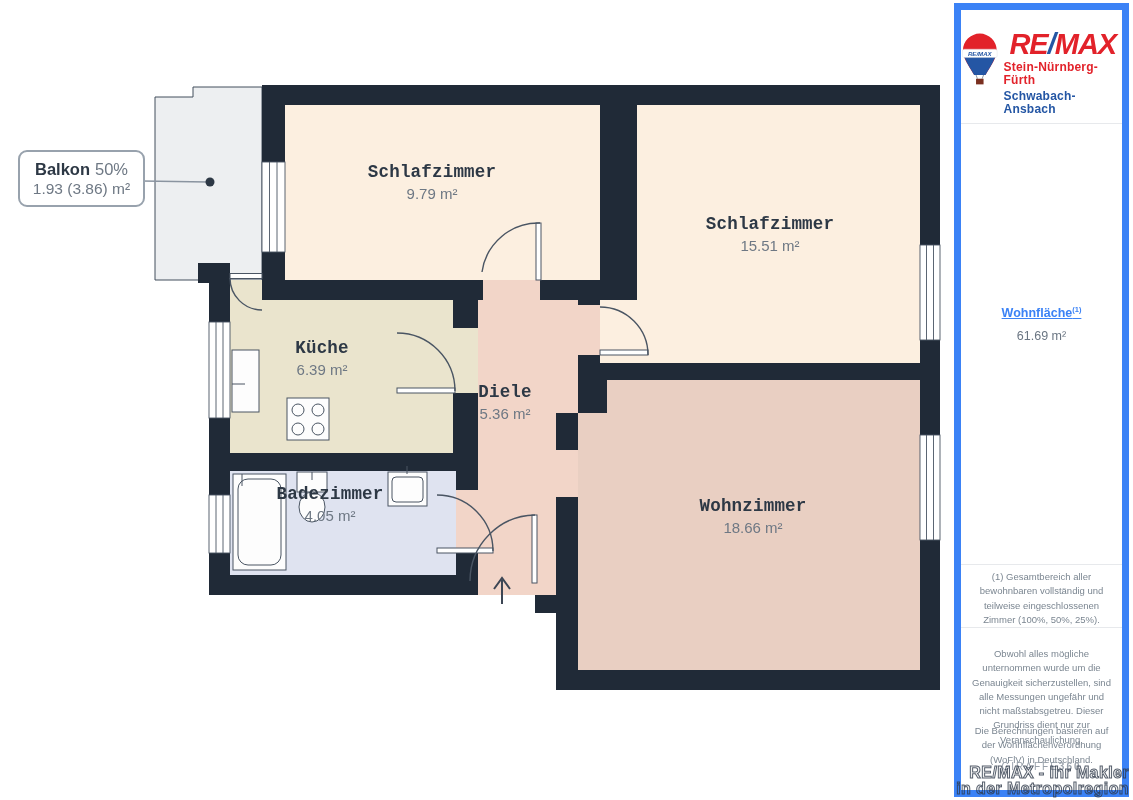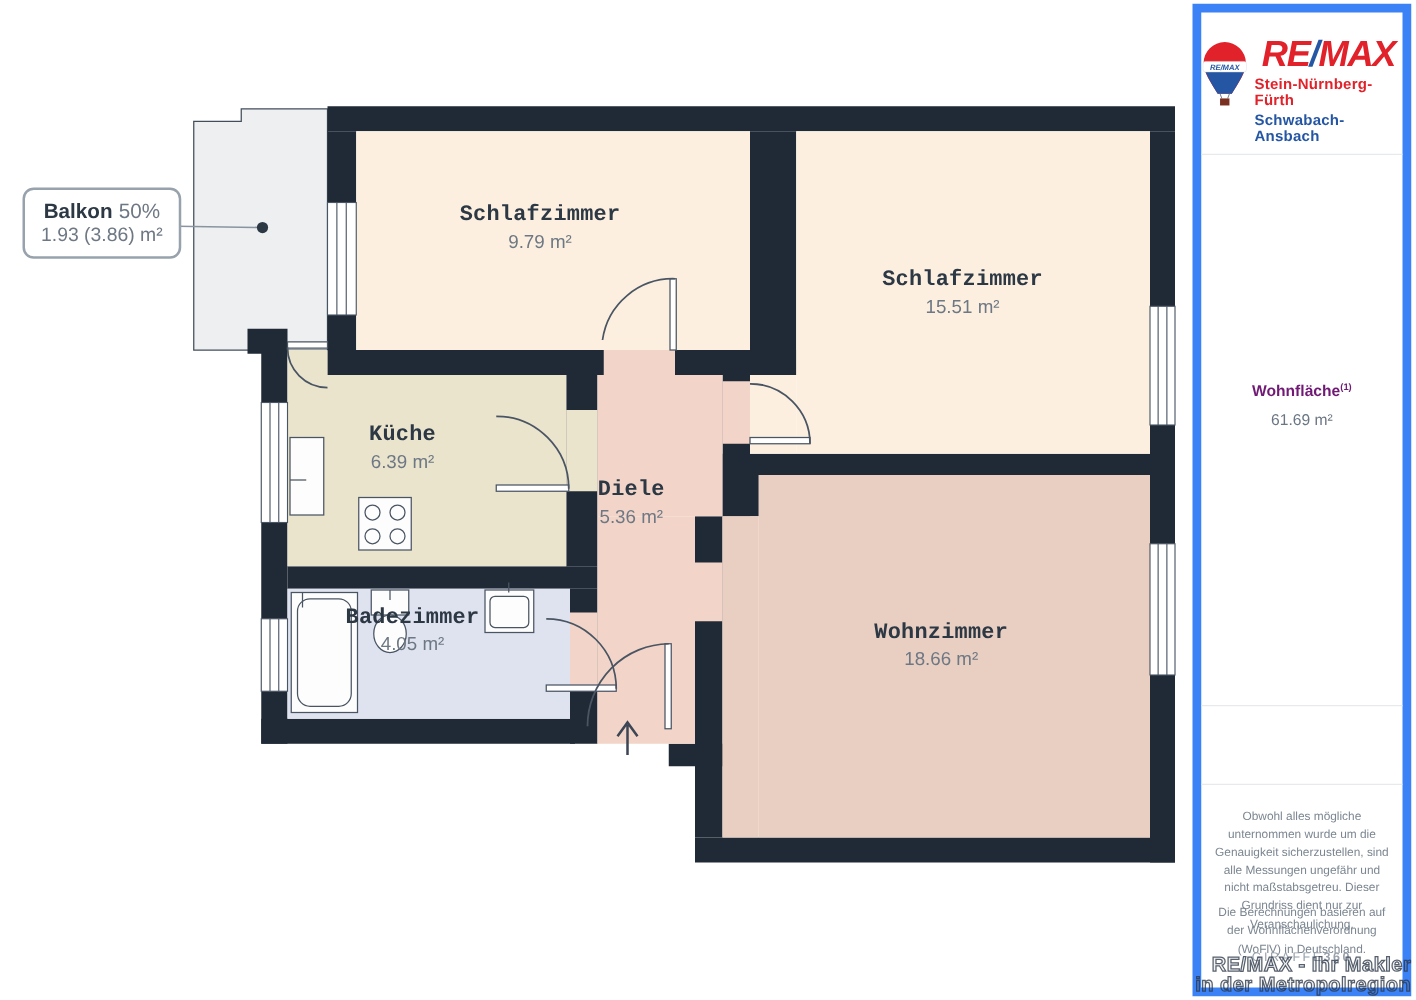--- a/index.html
+++ b/index.html
@@ -29,21 +29,21 @@
 
   #logo-block{position:absolute;top:20px;left:0;right:0;display:flex;justify-content:center;
       align-items:flex-start;gap:5px;}
   #wordmark{display:flex;flex-direction:column;align-items:center;}
   #wordmark .wm-main{font-size:29px;font-weight:700;font-style:italic;letter-spacing:-1px;line-height:1;}
   #wordmark .wm-main .red{color:#e2222a;} #wordmark .wm-main .blue{color:#2456a4;}
   #wordmark .wm-sub{font-size:12px;font-weight:700;letter-spacing:.2px;line-height:1.12;margin-top:2px;}
   #wordmark .sub1{color:#e2222a;} #wordmark .sub2{color:#2456a4;}
 
   #total-block{position:absolute;top:295px;left:0;right:0;text-align:center;}
-  #total-block .t-label{font-size:12.5px;font-weight:700;color:#701a75;}
+  #total-block .t-label{font-size:12.5px;font-weight:700;color:#3b82f6;text-decoration:underline;}
   #total-block .t-label sup{font-size:7.5px;font-weight:700;}
   #total-block .t-value{font-size:12.5px;color:#6b7683;margin-top:9px;}
 
   .sb-par{position:absolute;left:9px;right:9px;text-align:center;
       font-size:9.5px;line-height:1.5;color:#7b8691;}
 
   #giraffe-mark{position:absolute;top:751px;left:0;right:0;text-align:center;
       font-size:10px;letter-spacing:2px;color:#99a1ab;}
   #giraffe-mark b{font-weight:700;}
 
@@ -248,20 +248,21 @@
       </div>
     </div>
 
     <div id="total-block">
       <div class="t-label">
         <span>Wohnfläche</span><sup>(1)</sup>
       </div>
       <div class="t-value">61.69 m²</div>
     </div>
 
+    <div class="sb-par" style="top:560px">(1) Gesamtbereich aller bewohnbaren vollständig und teilweise eingeschlossenen Zimmer (100%, 50%, 25%).</div>
     <div class="sb-par" style="top:714px">Die Berechnungen basieren auf der Wohnflächenverordnung (WoFlV) in Deutschland.</div>
     <div class="sb-par" style="top:637px">Obwohl alles mögliche unternommen wurde um die Genauigkeit sicherzustellen, sind alle Messungen ungefähr und nicht maßstabsgetreu. Dieser Grundriss dient nur zur Veranschaulichung.</div>
 
     <div id="giraffe-mark">
       <span>GIRAFFE</span><b>360</b>
     </div>
   </div>
 
   <div id="watermark">
     <div>RE/MAX - Ihr Makler</div>

